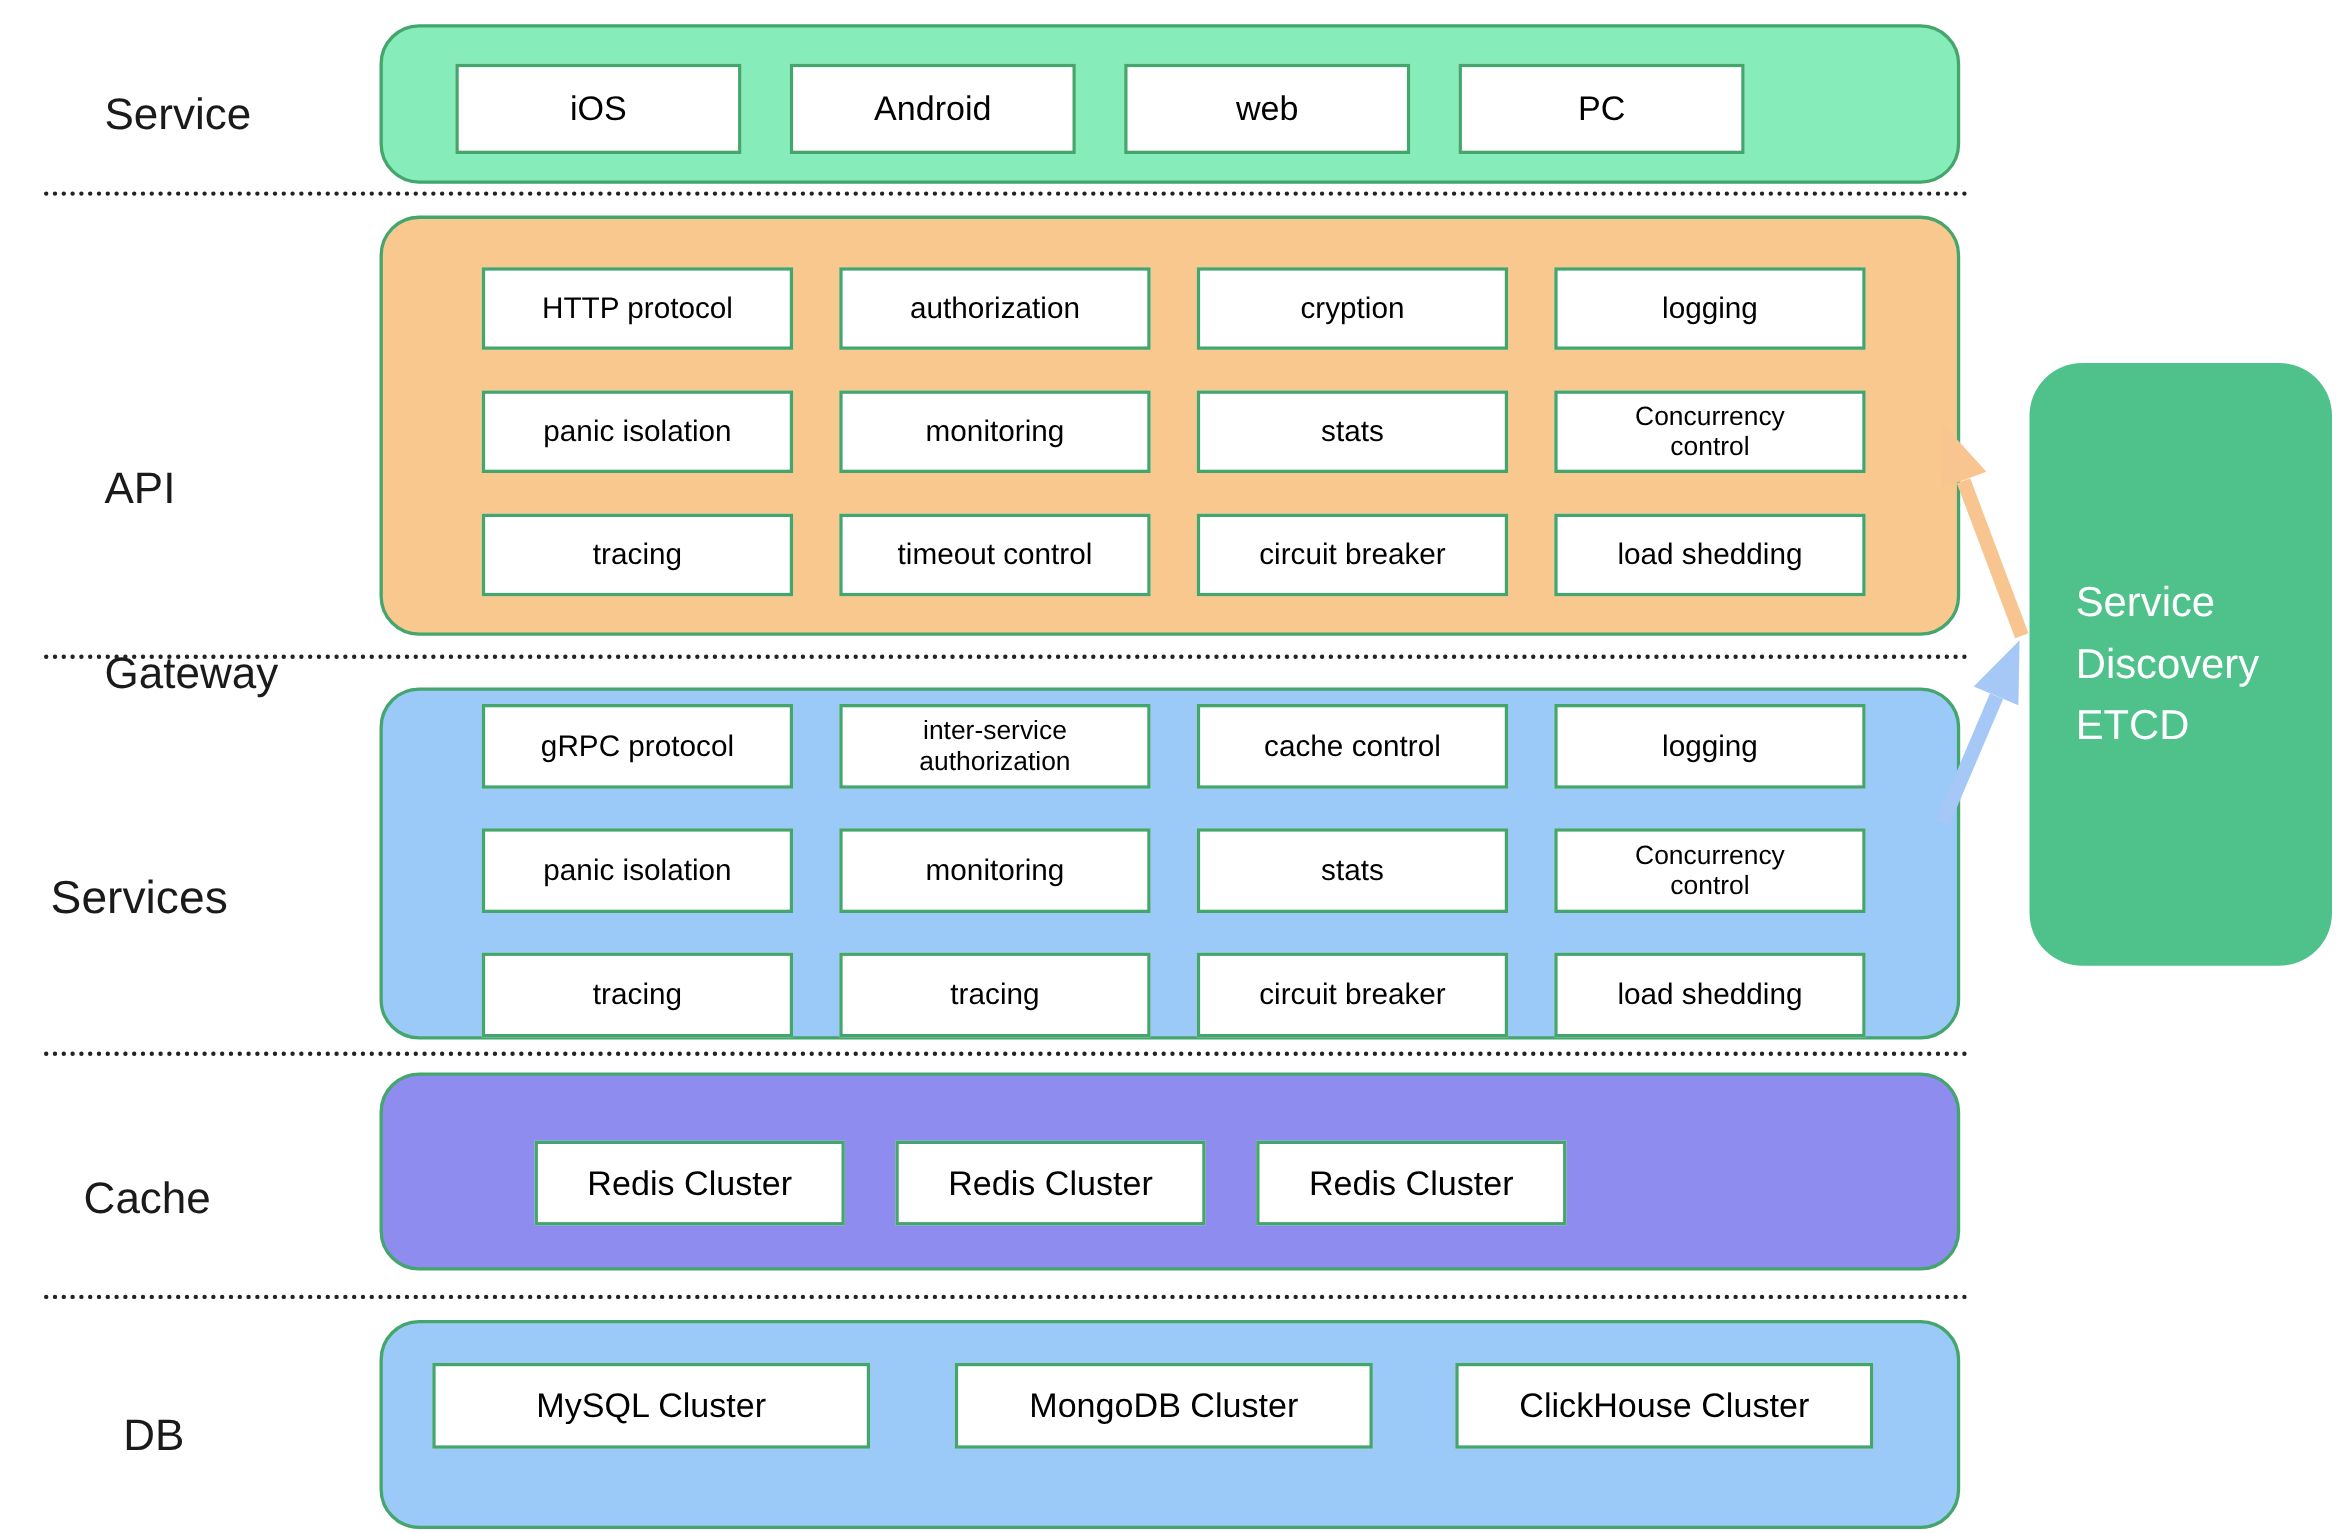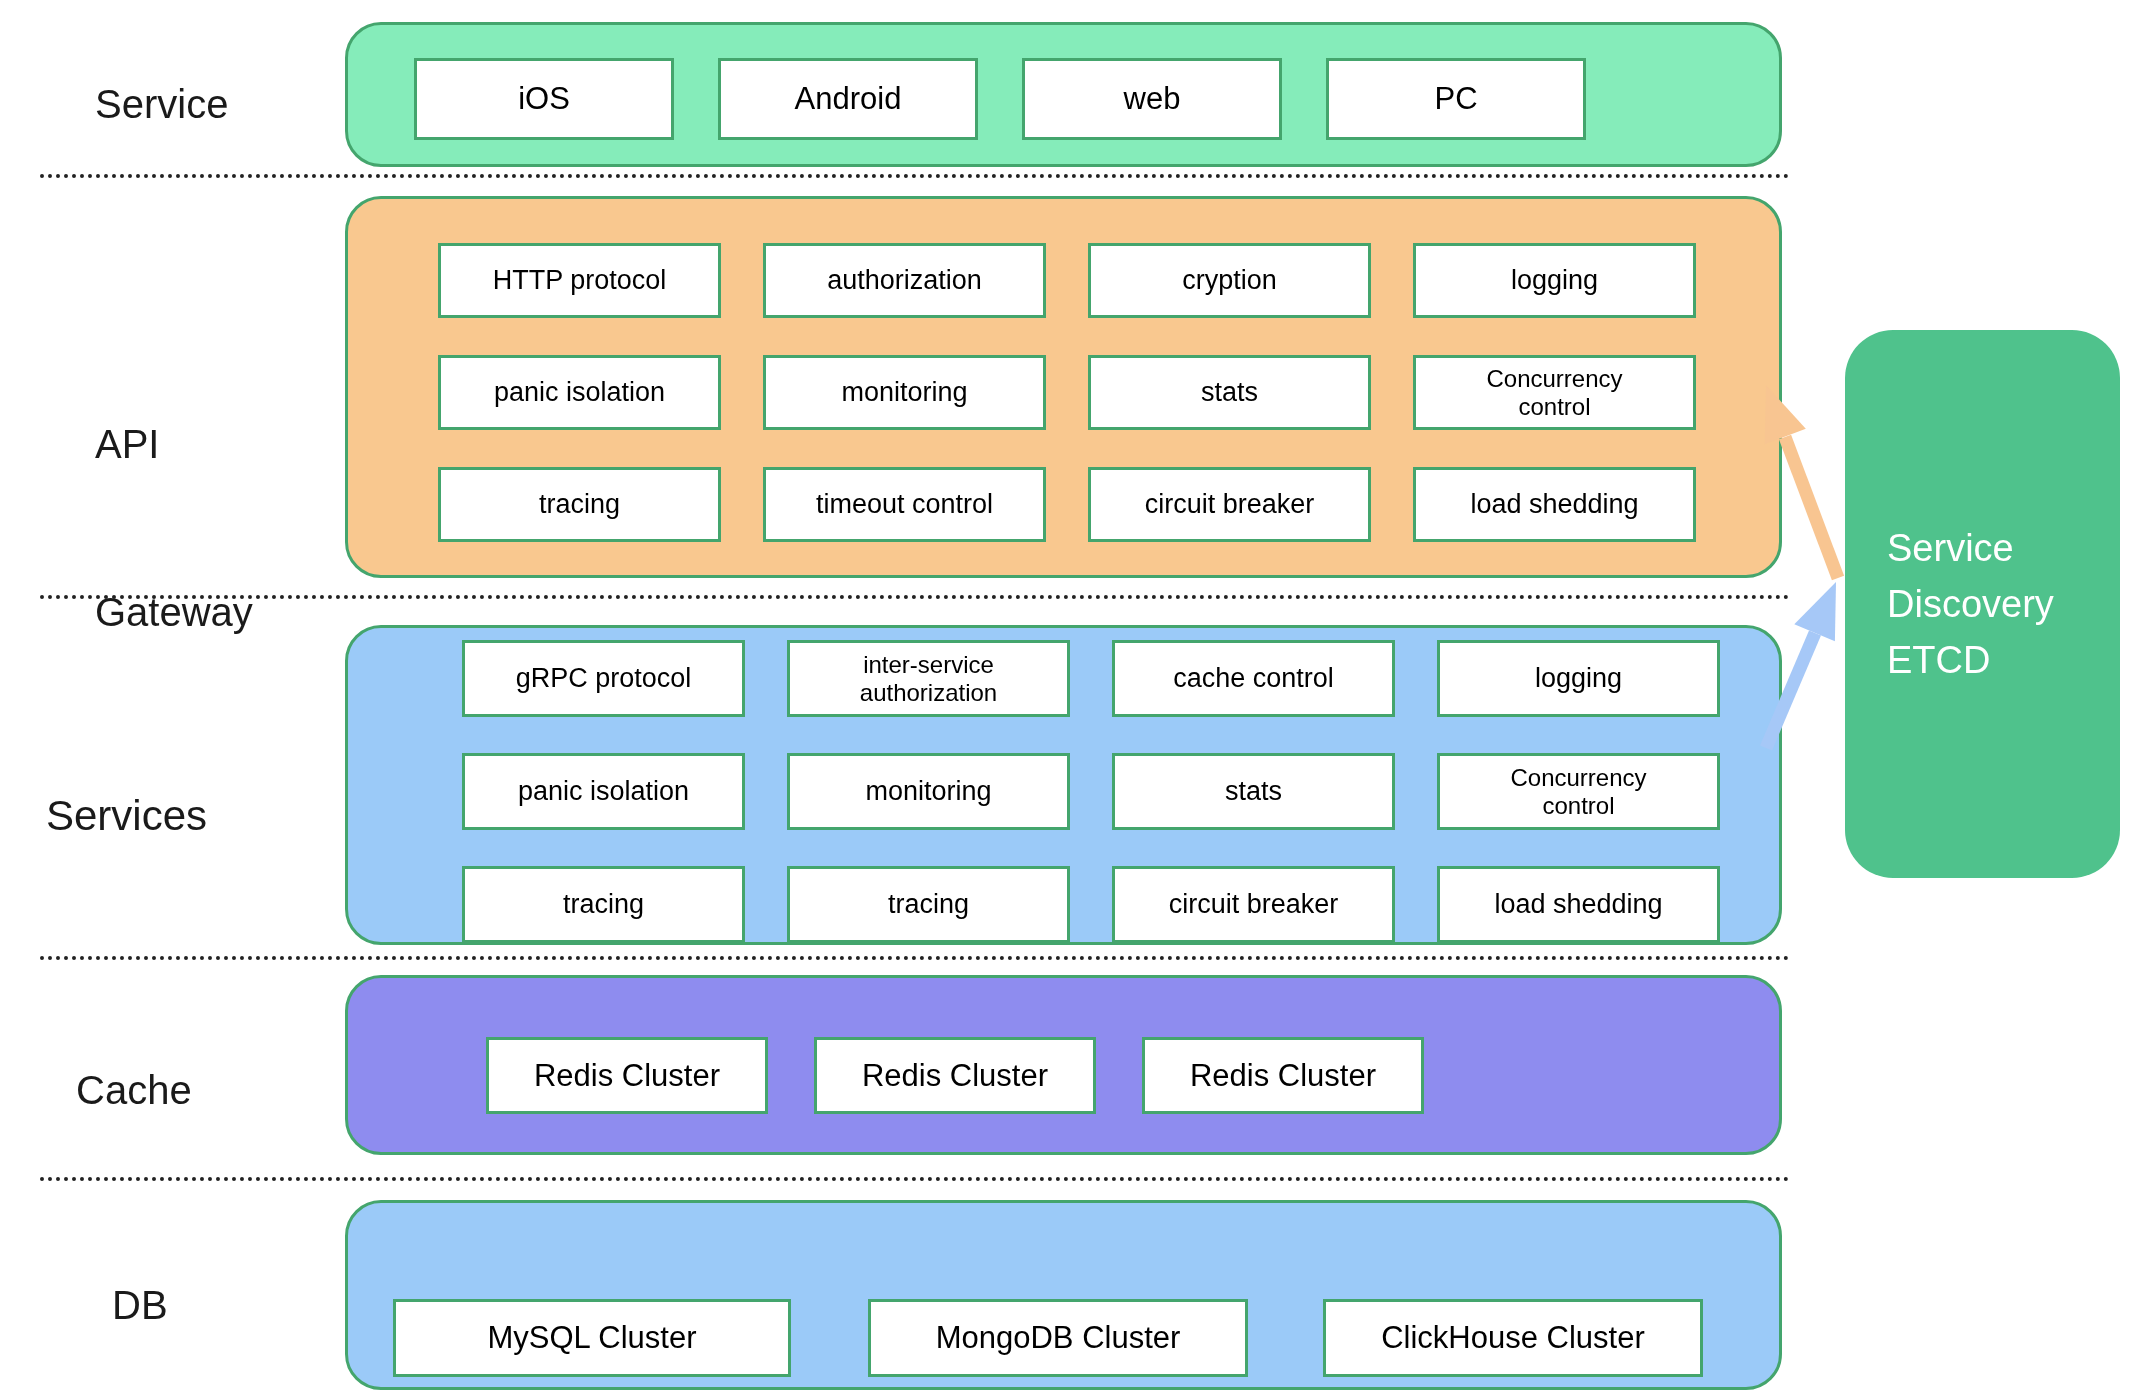--- a/index.html
+++ b/index.html
@@ -52,42 +52,41 @@
   }
   .band-gateway .grid12 {
     padding: 44px 0 0 90px;
     grid-template-rows: repeat(3, 75px);
     row-gap: 37px;
   }
   .band-services .grid12 {
     padding: 12px 0 0 90px;
     grid-template-rows: repeat(3, 77px);
     row-gap: 36px;
-    margin-left: 24px;
   }
   .cell { font-size: 27px; }
   .cell.two-line { font-size: 24px; line-height: 1.15; padding: 0 45px; }
 
   .clients-flex {
     display: flex;
     padding: 33px 0 0 66px;
     gap: 44px;
   }
   .clients-flex .item { width: 260px; height: 82px; font-size: 31px; }
 
   .cache-flex {
     display: flex;
     padding: 59px 0 0 138px;
     gap: 46px;
   }
   .cache-flex .item { width: 282px; height: 77px; font-size: 31px; }
 
   .db-flex {
     display: flex;
-    padding: 96px 0 0 45px;
+    padding: 36px 0 0 45px;
   }
   .db-flex .item { height: 78px; font-size: 31px; }
   .db-flex .item:nth-child(1) { width: 398px; margin-right: 77px; }
   .db-flex .item:nth-child(2) { width: 380px; margin-right: 75px; }
   .db-flex .item:nth-child(3) { width: 380px; }
 
   .sep {
     position: absolute;
     left: 40px;
     width: 1750px;

